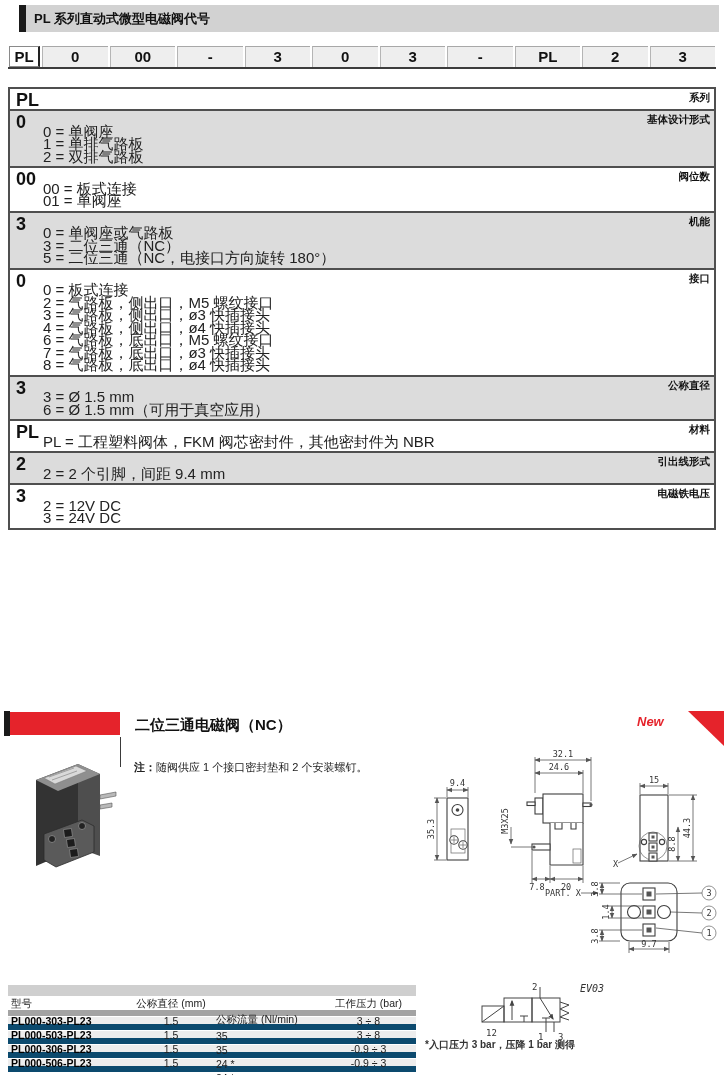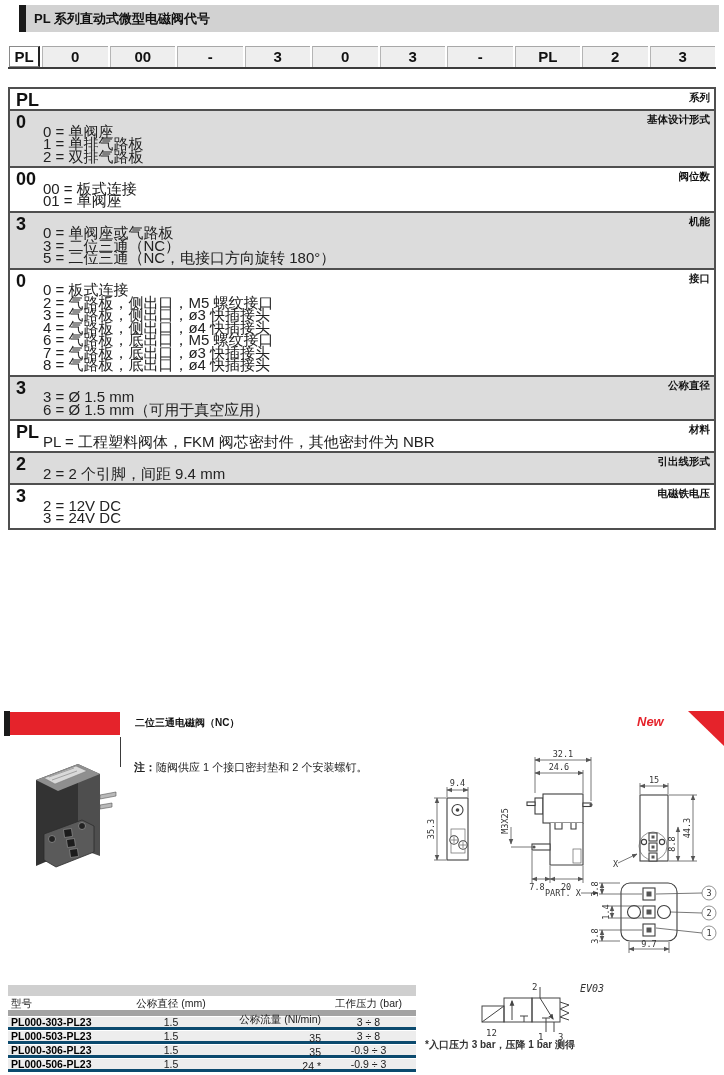--- a/index.html
+++ b/index.html
@@ -26,45 +26,45 @@
   .spec-row.shaded { background:#dcdcdc; }
   .code-col { flex:0 0 33px; padding:2px 0 0 6px; font-size:18px; font-weight:bold; color:#111; line-height:18px; }
   .desc-col { flex:1; padding:2px 4px 3px 0; }
   .row-title { font-size:10.5px; font-weight:bold; line-height:12.5px; color:#111;text-align:right; }
   .row-item  { font-size:15px; line-height:12.5px; color:#222; }
 
   
   .sec-tab   { position:absolute; top:711px; left:4px; width:6px; height:25px; background:#1a1a1a; }
   .sec-red   { position:absolute; top:712px; left:10px; width:110px; height:23px; background:#e5232b; }
   .sec-rule  { position:absolute; top:737px; left:120px; width:1px; height:30px; background:#3a3a3a; }
-  .sec-title { position:absolute; top:716px; left:135px; font-size:10px; font-weight:bold; color:#111; }
+  .sec-title { position:absolute; top:716px; left:135px; font-size:15px; font-weight:bold; color:#111; }
   .new-label { position:absolute; top:714px; left:637px; font-size:13px; font-weight:bold; font-style:italic; color:#e5232b; }
   .new-flag  { position:absolute; top:708px; left:688px; }
 
   .note { position:absolute; top:753px; left:134px; font-size:11px; color:#222; width:300px;margin-top:7px; }
   .note b { font-weight:bold; }
 
   
   .drawings { position:absolute; top:743px; left:425px; }
   .symbol   { position:absolute; top:980px; left:462px; }
   .photo    { position:absolute; top:746px; left:24px; }
   .dt { font-family:"DejaVu Sans Mono", monospace; font-size:8.5px; fill:#333; }
   .dl { stroke:#555; stroke-width:0.8; fill:none; }
   .bd { stroke:#3f3f3f; stroke-width:1.1; fill:#fff; }
   .thin { stroke:#666; stroke-width:0.7; fill:none; }
 
   
   .models-table { position:absolute; top:985px; left:8px; width:408px; font-size:10.5px; }
   .mt-topbar { height:11px; background:#cfcfcf; margin-bottom:2px; }
   .mt-header { display:flex; height:18px; align-items:center; border-bottom:6px solid #a3a3a3; color:#222; }
-  .mt-row { display:flex; height:13px; align-items:center; background:#ededed; border-bottom:3px solid #0c4a6e;
+  .mt-row { display:flex; height:13px; align-items:center; background:#ededed; border-bottom:6px solid #0c4a6e;
             margin-top:1px; color:#222; }
   .c0 { flex:0 0 118px; text-align:left; padding-left:3px; }
   .c1 { flex:0 0 90px;  text-align:center; }
-  .c2 { flex:0 0 105px; text-align:right;margin-top:31px; }
+  .c2 { flex:0 0 105px; text-align:left;margin-top:31px; }
   .c3 { flex:0 0 95px;  text-align:center; }
   .mt-row .c0 { font-weight:bold; color:#000; }
 
   .footnote { position:absolute; top:1038px; left:425px; font-size:10px; font-weight:bold; color:#333; }
 </style>
 </head>
 <body>
 
 <div class="page">
 

